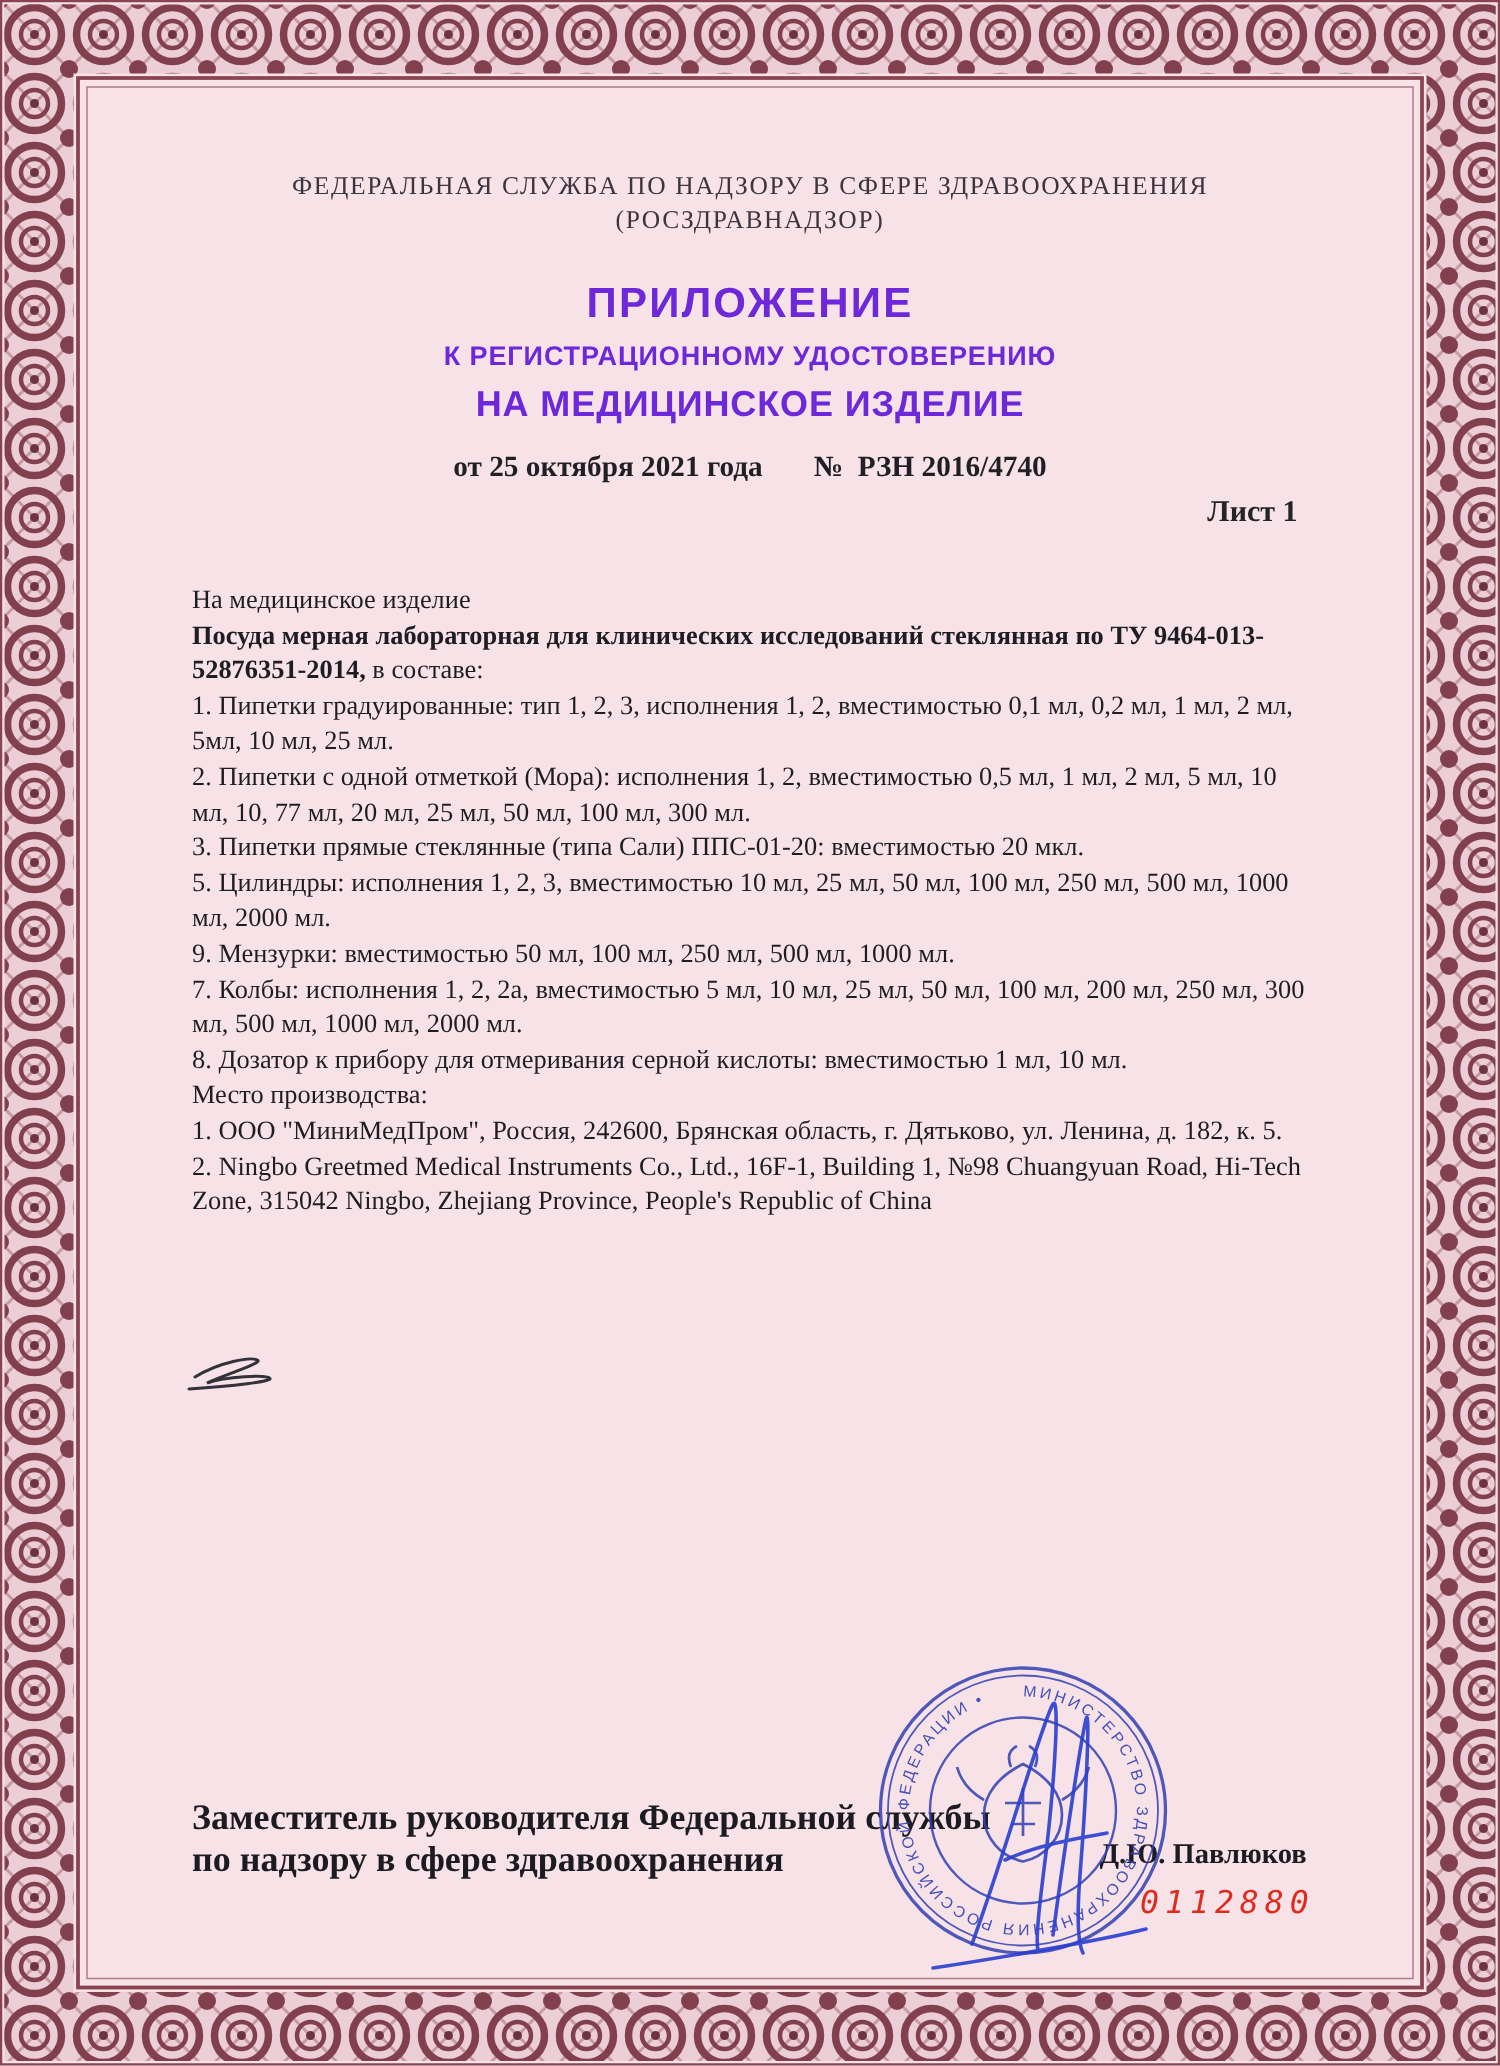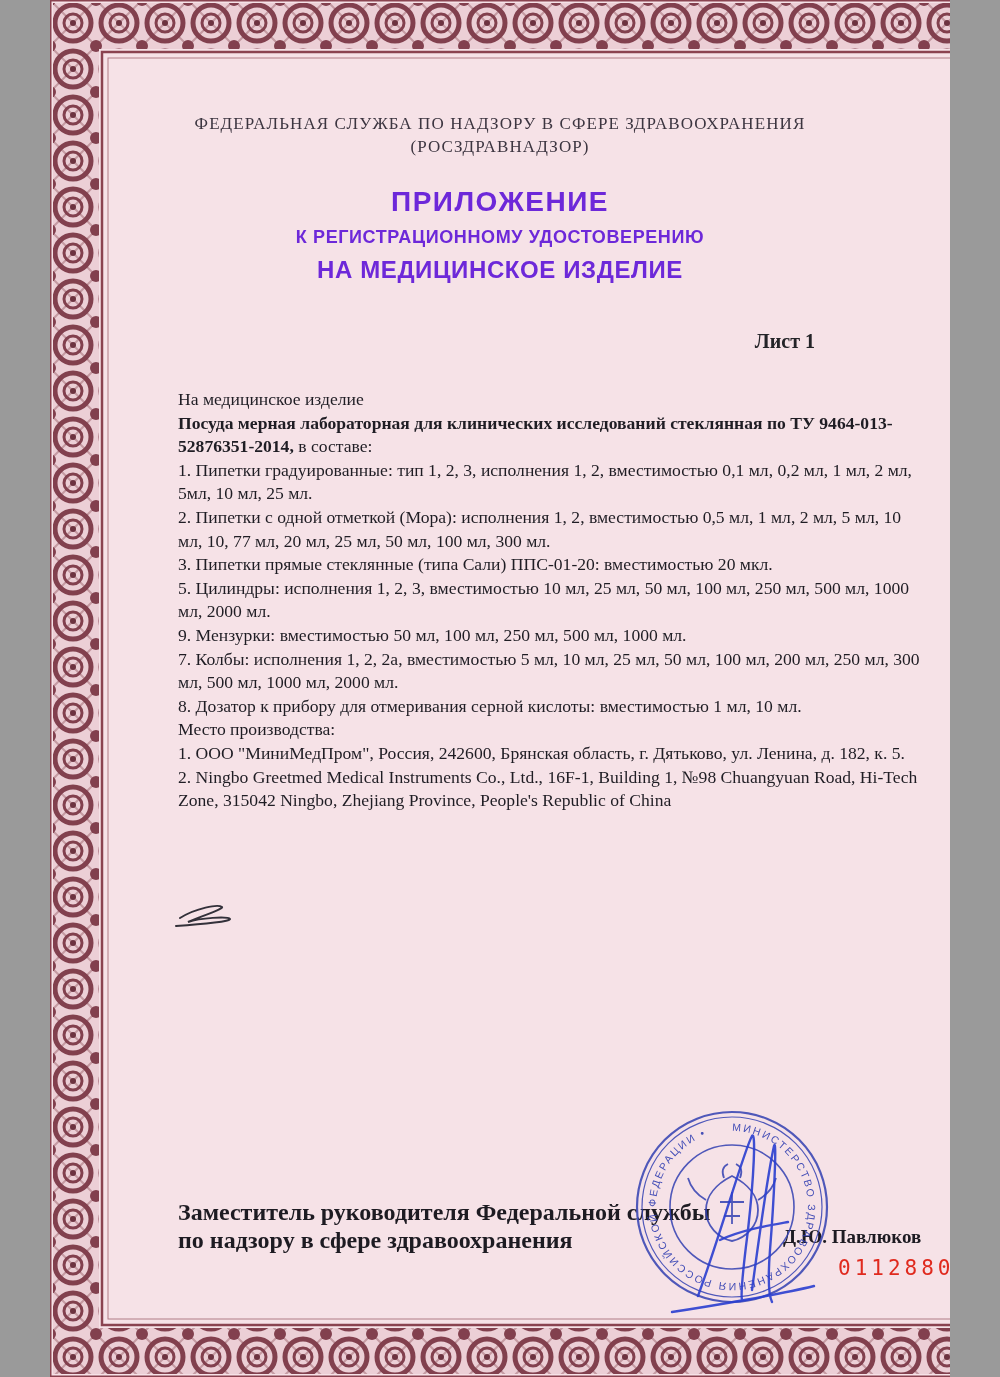--- a/index.html
+++ b/index.html
@@ -1,17 +1,17 @@
 <!DOCTYPE html>
 <html><head>
 <meta charset="utf-8">
 <style>
   html,body{margin:0;padding:0;background:#9a9a9a;}
   .page{
-    position:relative;width:900px;height:1377px;margin:0 auto;
+    position:relative;width:1000px;height:1377px;margin:0 auto;
     background:#f6e2e7;
     font-family:"Liberation Serif",serif;color:#242428;overflow:hidden;
   }
   .border-svg{position:absolute;left:0;top:0;width:1000px;height:1377px;}
   .header{position:absolute;top:112px;left:0;width:100%;text-align:center;
     font-size:17px;letter-spacing:1.1px;color:#3c3540;line-height:23px;}
   .title{position:absolute;top:186px;left:0;width:100%;text-align:center;
     font-family:"Liberation Sans",sans-serif;font-weight:bold;color:#6d28d9;}
   .title .t1{font-size:28px;letter-spacing:1.5px;}
   .title .t2{font-size:18px;margin-top:9px;letter-spacing:.6px;}
@@ -19,22 +19,22 @@
   .dateline{position:absolute;top:301px;left:0;width:100%;text-align:center;
     font-weight:bold;font-size:19.5px;color:#211f26;}
   .sheet{position:absolute;top:330px;right:135px;font-weight:bold;font-size:20px;}
   .bodytext{position:absolute;top:388px;left:128px;width:748px;
     font-size:17.6px;line-height:23.6px;color:#1f1d24;}
   .bodytext p{margin:0;}
   .b{font-weight:bold;}
   .sig-left{position:absolute;top:1198px;left:128px;font-weight:bold;
     font-size:24px;line-height:28px;color:#1d1b22;}
   .sig-name{position:absolute;top:1226px;left:733px;font-weight:bold;font-size:19px;color:#1d1b22;}
-  .serial{position:absolute;top:1256px;left:788px;
-    font-family:"DejaVu Sans Mono",monospace;font-size:21px;letter-spacing:4px;color:#e02a1e;}
+  .serial{position:absolute;top:1256px;left:760px;
+    font-family:"DejaVu Sans Mono",monospace;font-size:21px;letter-spacing:4px;color:#e02a1e;font-style:italic;}
   .stamp{position:absolute;top:1080px;left:552px;}
   .pen{position:absolute;top:896px;left:116px;}
 </style>
 </head>
 <body>
 
 <div class="page">
 
   <svg class="border-svg" viewBox="0 0 1000 1377" xmlns="http://www.w3.org/2000/svg">
     <defs>
@@ -63,20 +63,21 @@
     <div>ФЕДЕРАЛЬНАЯ СЛУЖБА ПО НАДЗОРУ В СФЕРЕ ЗДРАВООХРАНЕНИЯ</div>
     <div>(РОСЗДРАВНАДЗОР)</div>
   </div>
 
   <div class="title">
     <div class="t1">ПРИЛОЖЕНИЕ</div>
     <div class="t2">К РЕГИСТРАЦИОННОМУ УДОСТОВЕРЕНИЮ</div>
     <div class="t3">НА МЕДИЦИНСКОЕ ИЗДЕЛИЕ</div>
   </div>
 
+  <div class="dateline">от  25 октября 2021 года&nbsp;&nbsp;&nbsp;&nbsp;&nbsp;&nbsp;&nbsp;№&nbsp;&nbsp;РЗН 2016/4740</div>
   <div class="sheet">Лист 1</div>
 
   <div class="bodytext">
     <p>На медицинское изделие</p>
     <p>
       <span class="b">Посуда мерная лабораторная для клинических исследований стеклянная по ТУ 9464-013-52876351-2014,</span><span> в составе:</span>
     </p>
     <p>1. Пипетки градуированные: тип 1, 2, 3, исполнения 1, 2, вместимостью 0,1 мл, 0,2 мл, 1 мл, 2 мл, 5мл, 10 мл, 25 мл.</p>
     <p>2. Пипетки с одной отметкой (Мора): исполнения 1, 2, вместимостью 0,5 мл, 1 мл, 2 мл, 5 мл, 10 мл, 10, 77 мл, 20 мл, 25 мл, 50 мл, 100 мл, 300 мл.</p>
     <p>3. Пипетки прямые стеклянные (типа Сали) ППС-01-20: вместимостью 20 мкл.</p>

